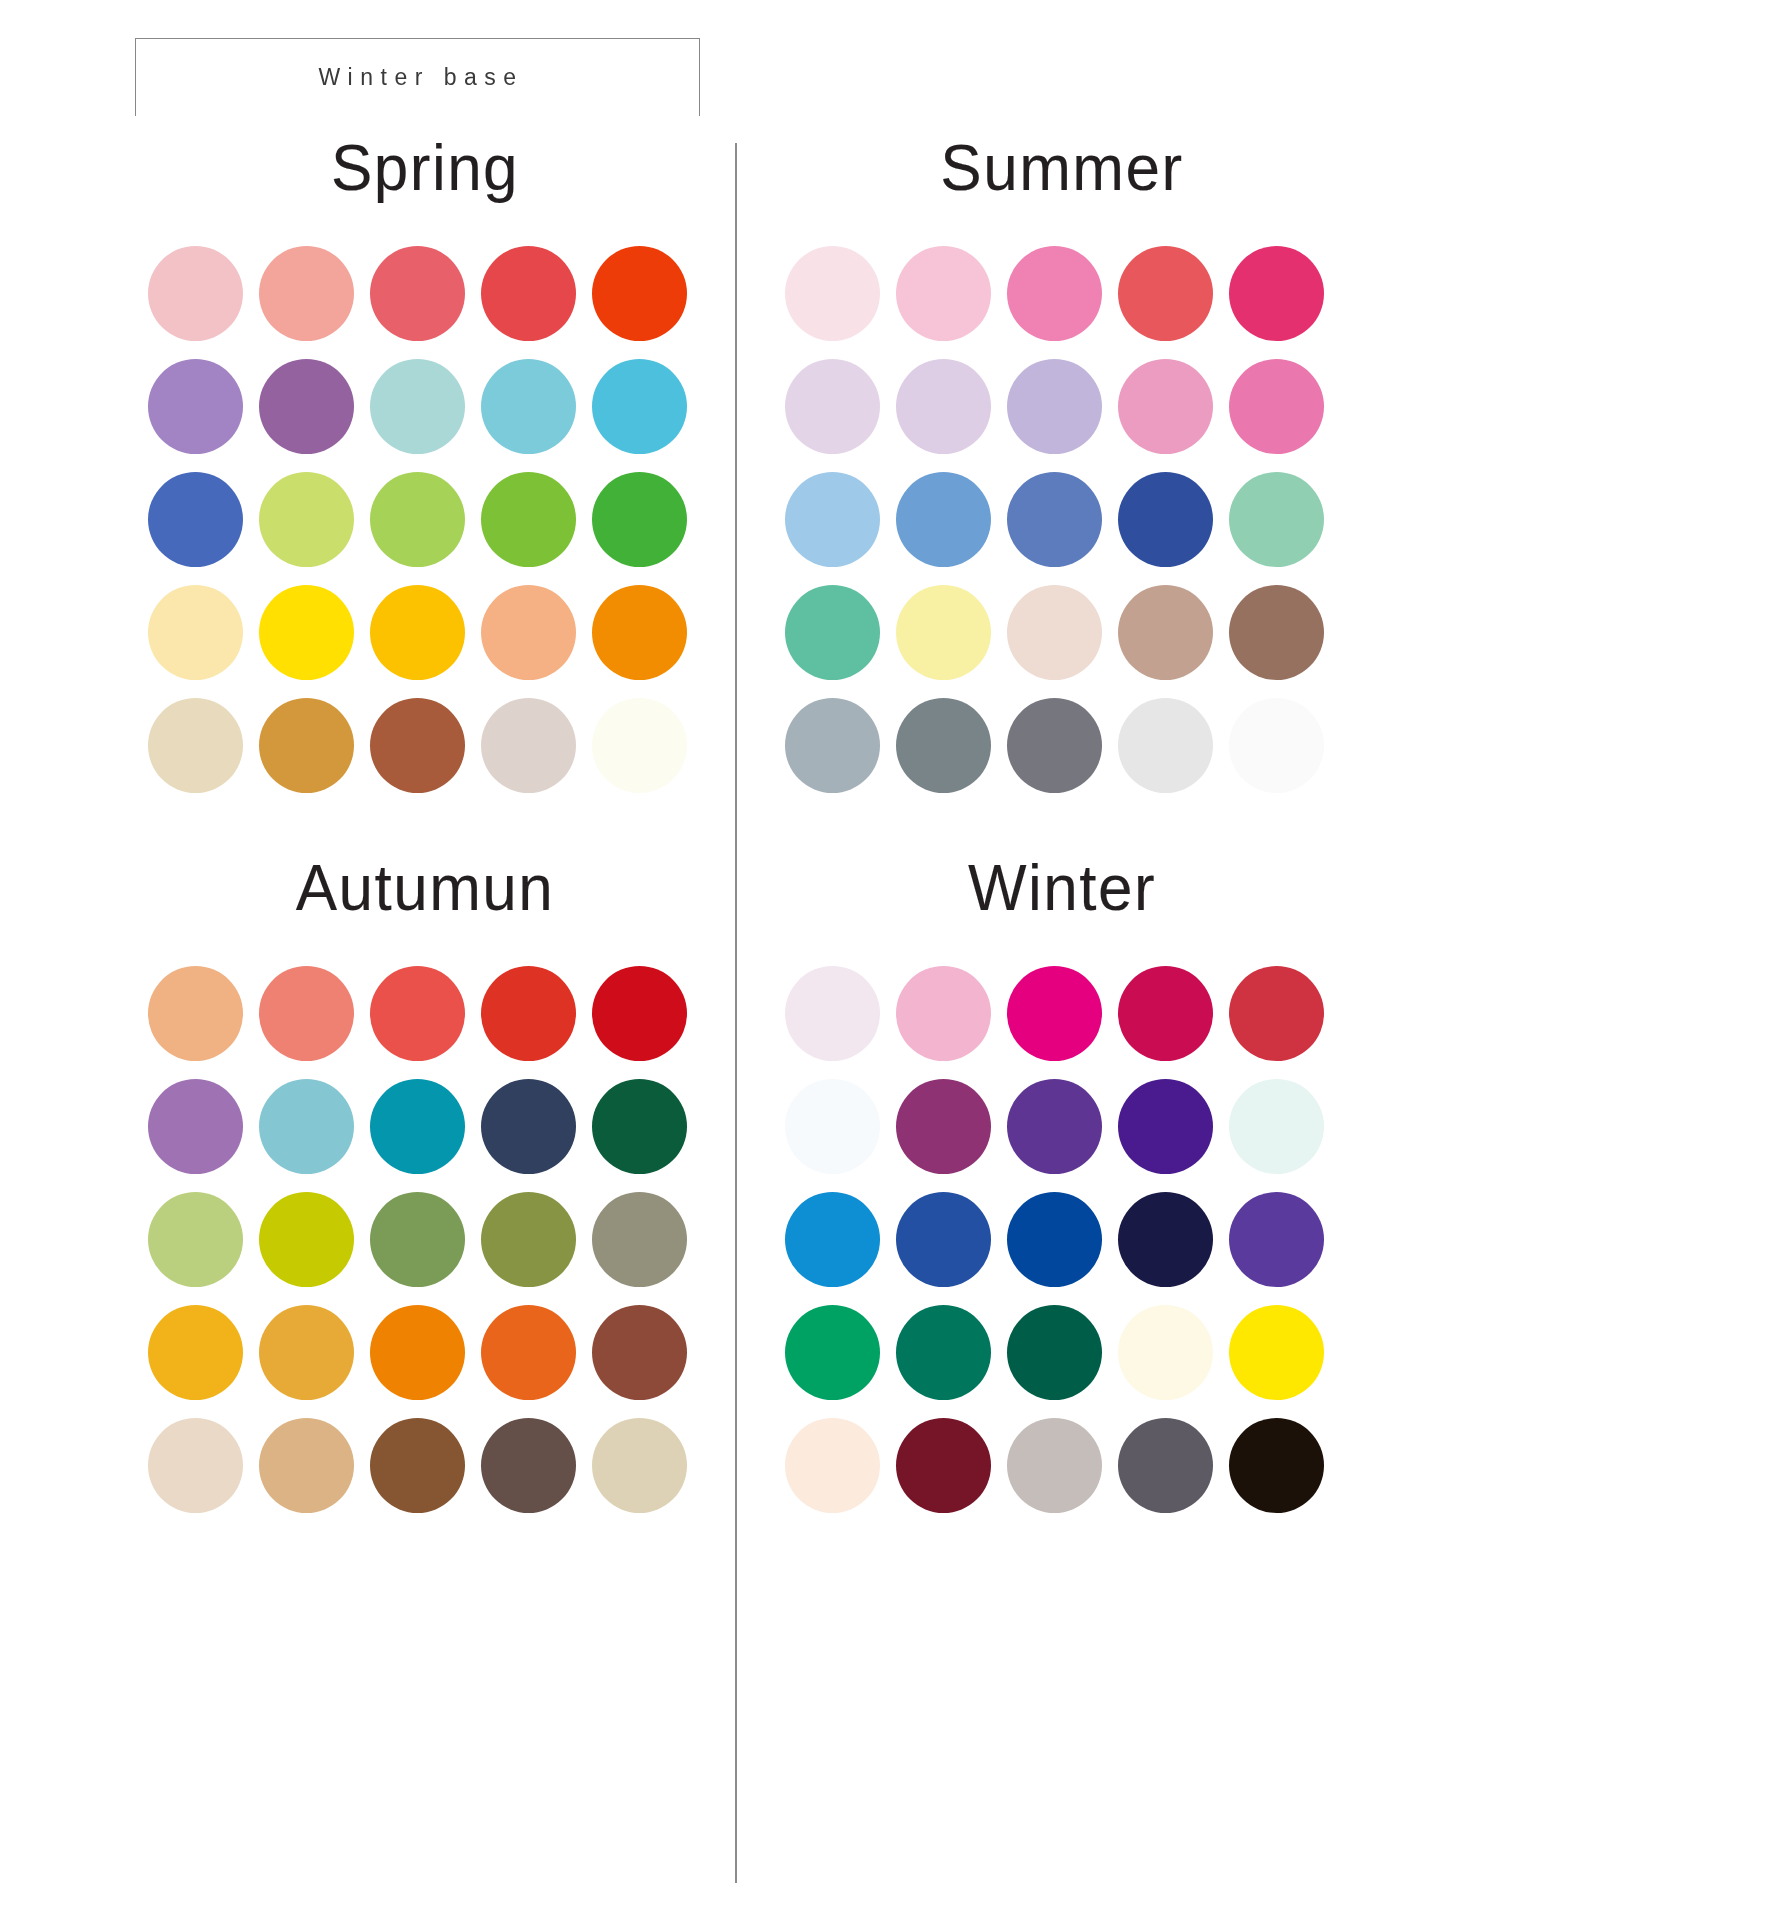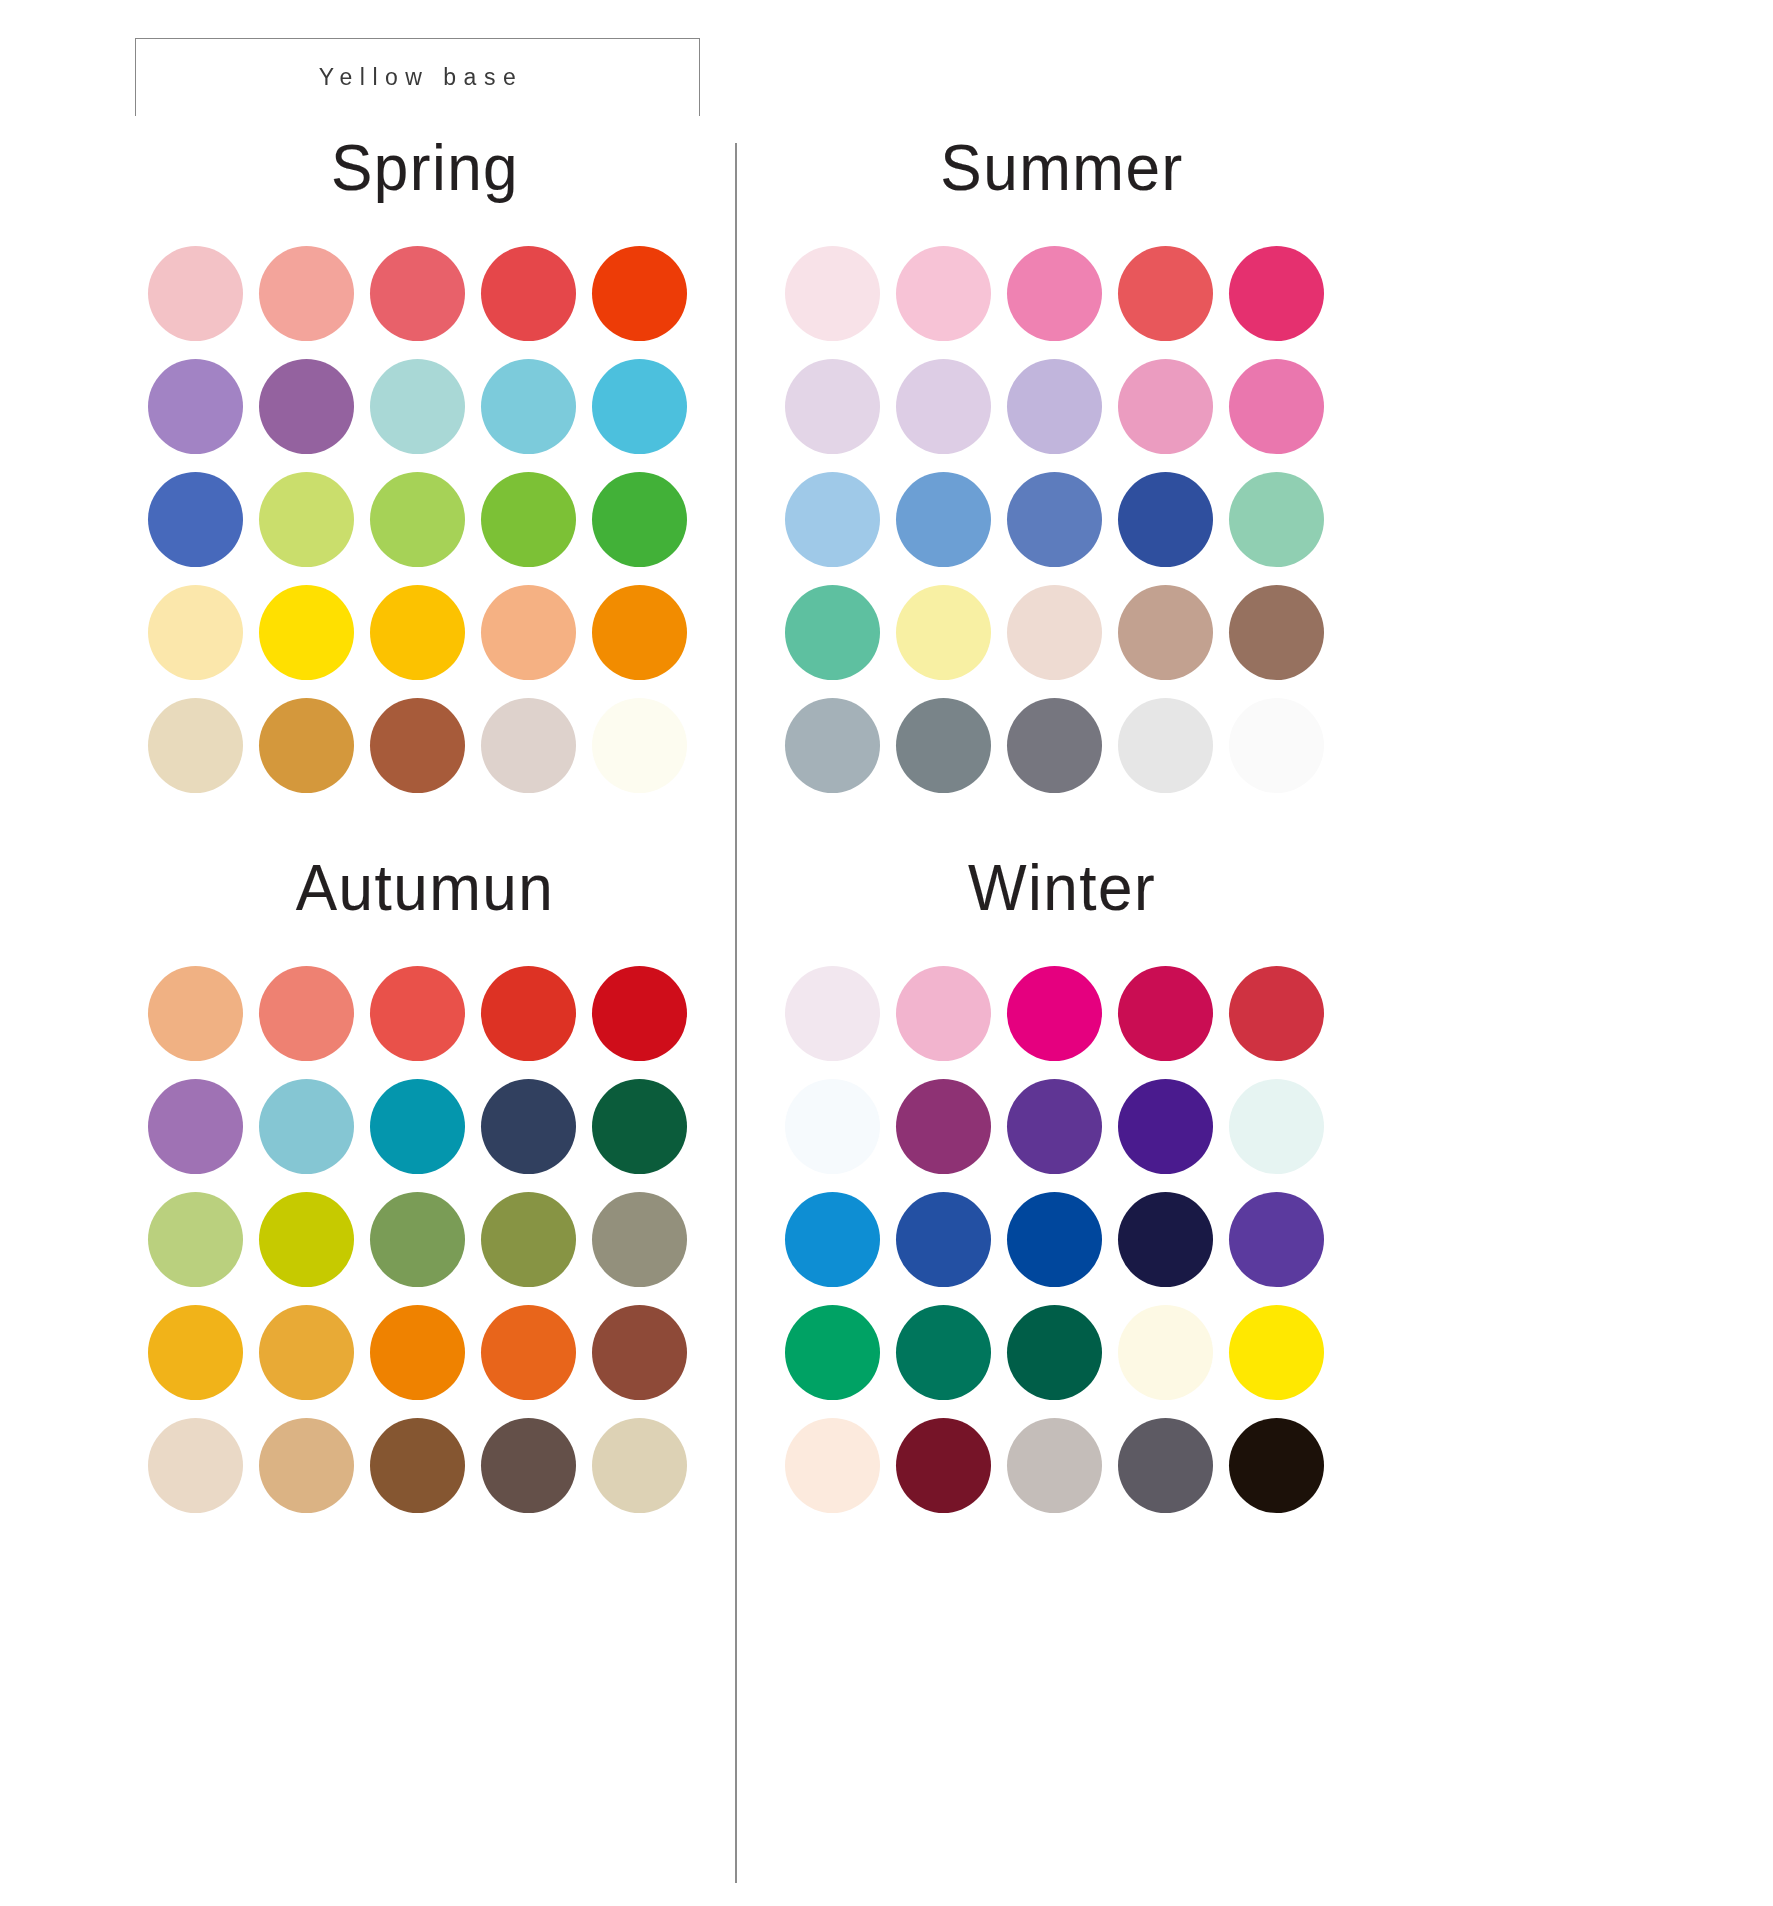--- a/index.html
+++ b/index.html
@@ -104,21 +104,21 @@
     width: 95px;
     height: 95px;
     border-radius: 50%;
   }
 </style>
 </head>
 <body>
 
 <div id="header-band">
   <div class="base-header" id="base-header-yellow">
-    <span class="base-header-label">Yellow base</span>
+    <span class="base-header-label">Winter base</span>
   </div>
 </div>
 
 <div id="center-divider"></div>
 
 <div id="palette-grid">
 
   <div class="season-block" id="season-spring">
     <div class="season-title">
       <span class="season-title-inner">Spring</span>

